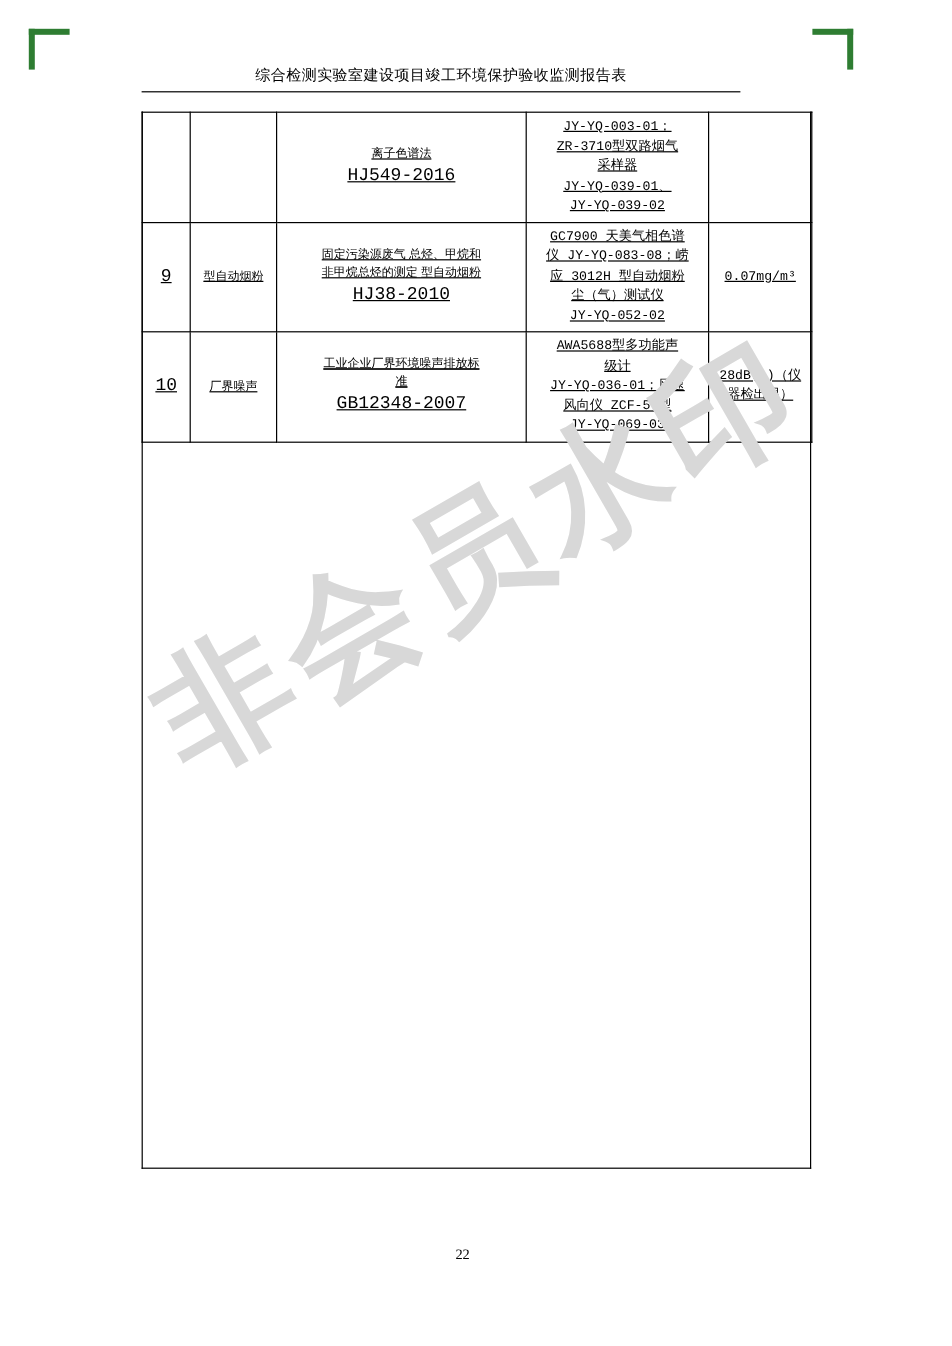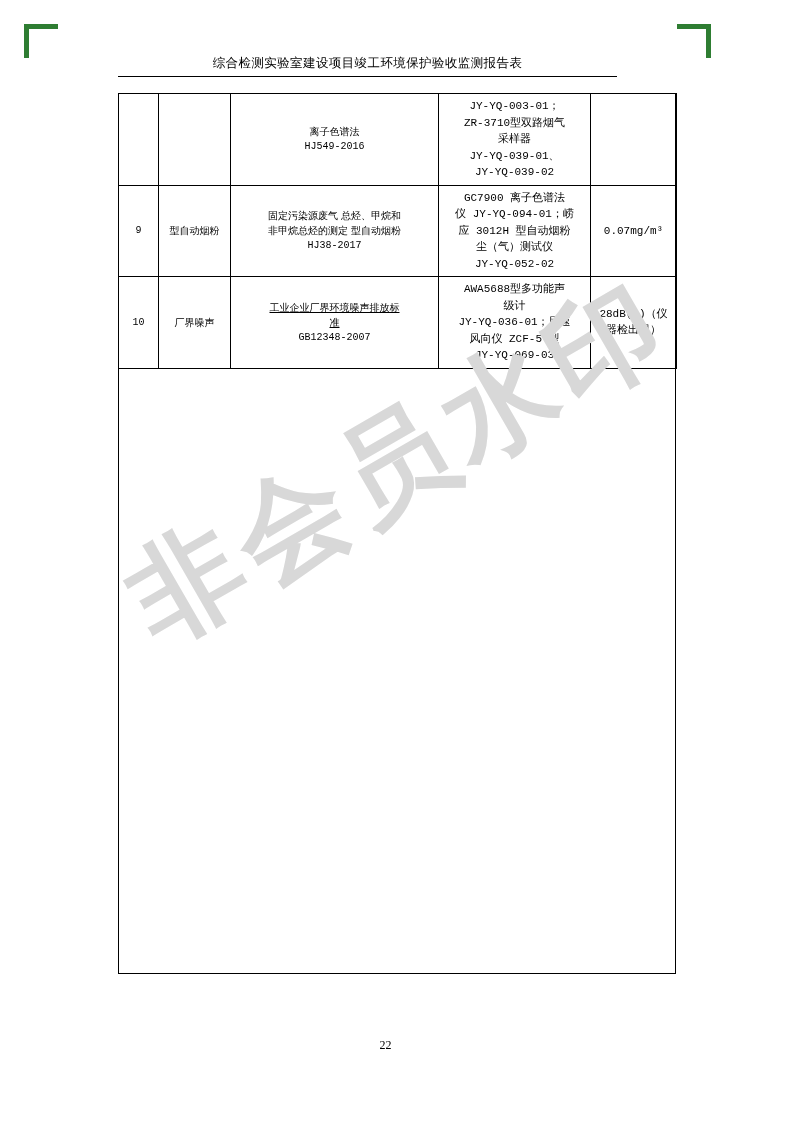--- a/index.html
+++ b/index.html
@@ -73,29 +73,30 @@
     width: 558px;
     border-collapse: collapse;
     table-layout: fixed;
   }
   .doc-table td {
     border: 1px solid #000;
     text-align: center;
     vertical-align: middle;
     padding: 4px 3px;
     line-height: 1.5;
+    text-decoration: underline;
   }
   .col-no { width: 40px; }
   .col-item { width: 72px; }
   .col-method { width: 208px; }
   .col-device { width: 152px; }
   .col-limit { width: 86px; }
 
   .cn { font-family: "Liberation Sans", "DejaVu Sans", sans-serif; font-size: 10px; }
-  .mono { font-family: "Liberation Mono", "DejaVu Sans Mono", monospace; font-size: 10px; }
+  .mono { font-family: "Liberation Mono", "DejaVu Sans Mono", monospace; font-size: 15px; }
   .mix { font-family: "Liberation Mono", "DejaVu Sans Mono", monospace; font-size: 11px; }
 
   .cell-line { display: block; }
 
   .underline { text-decoration: underline; }
 
   .frame {
     position: absolute;
     left: 118px;
     top: 93px;
@@ -171,25 +172,25 @@
           <span class="cell-line mix">JY-YQ-039-02</span>
         </td>
         <td class="mix"></td>
       </tr>
       <tr>
         <td class="mono">9</td>
         <td class="cn">型自动烟粉</td>
         <td>
           <span class="cell-line cn">固定污染源废气 总烃、甲烷和</span>
           <span class="cell-line cn">非甲烷总烃的测定 型自动烟粉</span>
-          <span class="cell-line mono">HJ38-2017</span>
-        </td>
-        <td>
-          <span class="cell-line mix">GC7900 离子色谱法</span>
-          <span class="cell-line mix">仪 JY-YQ-094-01；崂</span>
+          <span class="cell-line mono">HJ38-2010</span>
+        </td>
+        <td>
+          <span class="cell-line mix">GC7900 天美气相色谱</span>
+          <span class="cell-line mix">仪 JY-YQ-083-08；崂</span>
           <span class="cell-line mix">应 3012H 型自动烟粉</span>
           <span class="cell-line mix">尘（气）测试仪</span>
           <span class="cell-line mix">JY-YQ-052-02</span>
         </td>
         <td class="mix">0.07mg/m³</td>
       </tr>
       <tr>
         <td class="mono">10</td>
         <td class="cn">厂界噪声</td>
         <td>

